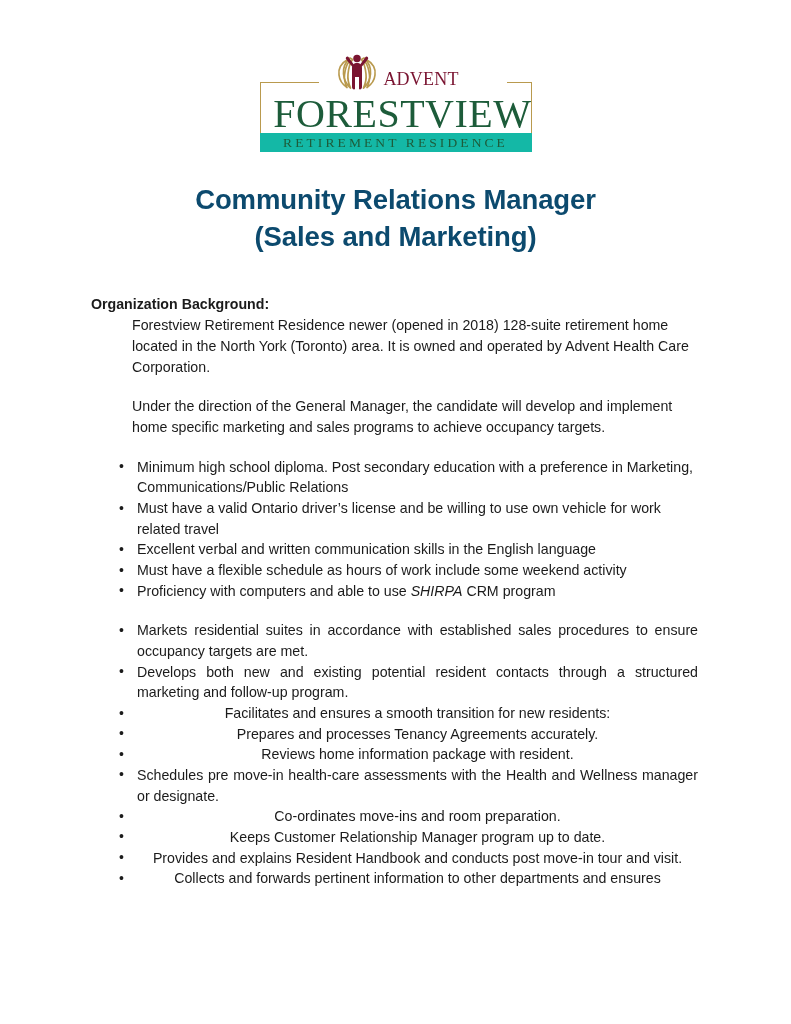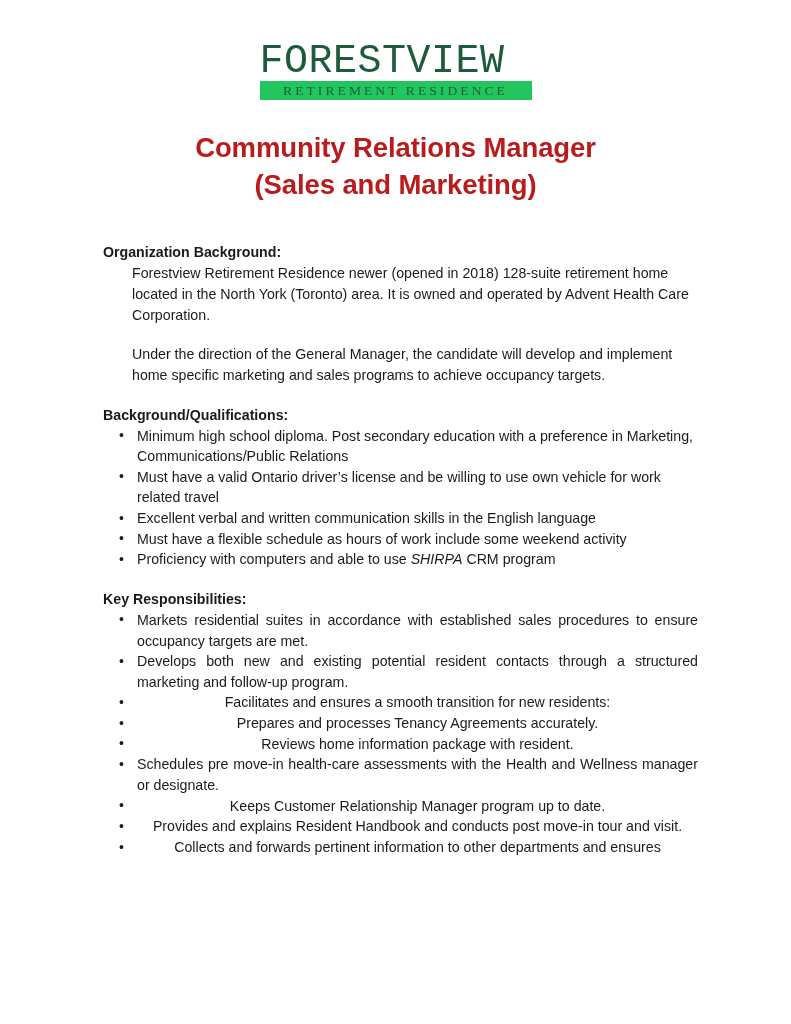--- a/index.html
+++ b/index.html
@@ -89,52 +89,52 @@
     font-variant: small-caps;
     text-transform: lowercase;
     position: relative;
     top: 6px;
   }
   .logo-advent::first-letter { font-size: 1em; }
 
   .logo-name {
     position: relative;
     z-index: 2;
-    text-align: left;
-    font-family: Liberation Mono, monospace;
+    text-align: right;
+    font-family: Liberation Serif, serif;
     color: #1d5c3a;
     font-size: 40px;
     line-height: 0.98;
     letter-spacing: 0.5px;
     margin-top: -2px;
   }
   .logo-sub {
     position: relative;
     z-index: 3;
     text-align: center;
     font-family: "Liberation Serif", serif;
     color: #1d5c3a;
     font-size: 13.5px;
     letter-spacing: 3.1px;
     line-height: 1;
     padding-top: 3px;
     padding-bottom: 2px;
-    background: #22c55e;
+    background: #14b8a6;
     display: inline-block;
     width: 100%;
     box-sizing: border-box;
   }
 
   
   .doc-title {
     text-align: center;
     font-weight: bold;
     font-size: 27.5px;
     line-height: 1.34;
-    color: #b91c1c;
+    color: #0c4a6e;
     margin-top: 30px;
     letter-spacing: -0.1px;
   }
   .doc-title .line { display: block; }
 
   
   .content {
     margin: 0 auto;
     padding-left: 91px;
     padding-right: 93px;
@@ -145,21 +145,20 @@
   }
 
   .section { margin-top: 19px; }
   .section.first { margin-top: 39px; }
 
   .heading {
     font-weight: bold;
     font-size: 14.2px;
     line-height: 1.46;
     color: #1b1b1b;
-    margin-left: 12px;
   }
   .para {
     font-size: 14.2px;
     line-height: 1.46;
     color: #1b1b1b;
     margin-left: 41px;
   }
 
   ul.bullets {
     list-style: none;
@@ -193,20 +192,36 @@
 </style>
 </head>
 <body>
 
 <div class="page">
 
   <div class="logo-block">
     <div class="logo">
       <div class="logo-frame"></div>
 
+      <div class="logo-top">
+        <svg class="logo-mark" viewBox="0 0 100 100">
+
+          <path d="M30 30 C18 36 12 48 14 60 C15 70 21 79 30 85 C26 76 24 68 25 60 C26 50 29 40 34 33 Z" fill="none" stroke="#b99a4e" stroke-width="3.4" stroke-linejoin="round"></path>
+          <path d="M36 26 C27 34 22 46 23 58 C24 69 29 79 37 86 C33 77 31 67 32 58 C33 47 36 36 41 29 Z" fill="none" stroke="#b99a4e" stroke-width="3.4" stroke-linejoin="round"></path>
+
+          <path d="M70 30 C82 36 88 48 86 60 C85 70 79 79 70 85 C74 76 76 68 75 60 C74 50 71 40 66 33 Z" fill="none" stroke="#b99a4e" stroke-width="3.4" stroke-linejoin="round"></path>
+          <path d="M64 26 C73 34 78 46 77 58 C76 69 71 79 63 86 C67 77 69 67 68 58 C67 47 64 36 59 29 Z" fill="none" stroke="#b99a4e" stroke-width="3.4" stroke-linejoin="round"></path>
+
+          <circle cx="50" cy="27" r="7.5" fill="#7a1431"></circle>
+          <path d="M50 36 C44 36 40 40 40 46 L40 84 C40 88 44 90 46 88 L46 64 L54 64 L54 88 C56 90 60 88 60 84 L60 46 C60 40 56 36 50 36 Z" fill="#7a1431"></path>
+          <path d="M41 44 C36 38 31 32 28 28 C26 25 31 21 33 24 C36 29 41 35 45 41 Z" fill="#7a1431"></path>
+          <path d="M59 44 C64 38 69 32 72 28 C74 25 69 21 67 24 C64 29 59 35 55 41 Z" fill="#7a1431"></path>
+        </svg>
+        <span class="logo-advent">Advent</span>
+      </div>
 
       <div class="logo-name">FORESTVIEW</div>
       <div class="logo-sub">RETIREMENT RESIDENCE</div>
     </div>
   </div>
 
   <div class="doc-title">
     <span class="line">Community Relations Manager</span>
     <span class="line">(Sales and Marketing)</span>
   </div>
@@ -216,39 +231,38 @@
     <div class="section first">
       <div class="heading">Organization Background:</div>
       <div class="para">Forestview Retirement Residence newer (opened in 2018) 128-suite retirement home located in the North York (Toronto) area.  It is owned and operated by Advent Health Care Corporation.</div>
     </div>
 
     <div class="section">
       <div class="para">Under the direction of the General Manager, the candidate will develop and implement home specific marketing and sales programs to achieve occupancy targets.</div>
     </div>
 
     <div class="section">
-      <div class="heading">Background/Qualifications:</div>
       <ul class="bullets">
         <li>Minimum high school diploma.  Post secondary education with a preference in Marketing, Communications/Public Relations</li>
         <li>Must have a valid Ontario driver’s license and be willing to use own vehicle for work related travel</li>
         <li>Excellent verbal and written communication skills in the English language</li>
         <li>Must have a flexible schedule as hours of work include some weekend activity</li>
         <li><span>Proficiency with computers and able to use </span><em class="ital">SHIRPA</em><span> CRM program</span></li>
       </ul>
     </div>
 
     <div class="section">
-      <div class="heading">Key Responsibilities:</div>
       <ul class="bullets justify">
         <li>Markets residential suites in accordance with established sales procedures to ensure occupancy targets are met.</li>
         <li>Develops both new and existing potential resident contacts through a structured marketing and follow-up program.</li>
         <li class="nojust">Facilitates and ensures a smooth transition for new residents:</li>
         <li class="nojust">Prepares and processes Tenancy Agreements accurately.</li>
         <li class="nojust">Reviews home information package with resident.</li>
         <li>Schedules pre move-in health-care assessments with the Health and Wellness manager or designate.</li>
+        <li class="nojust">Co-ordinates move-ins and room preparation.</li>
         <li class="nojust">Keeps Customer Relationship Manager program up to date.</li>
         <li class="nojust">Provides and explains Resident Handbook and conducts post move-in tour and visit.</li>
         <li class="nojust">Collects and forwards pertinent information to other departments and ensures</li>
       </ul>
     </div>
 
   </div>
 </div>
 
 </body></html>

